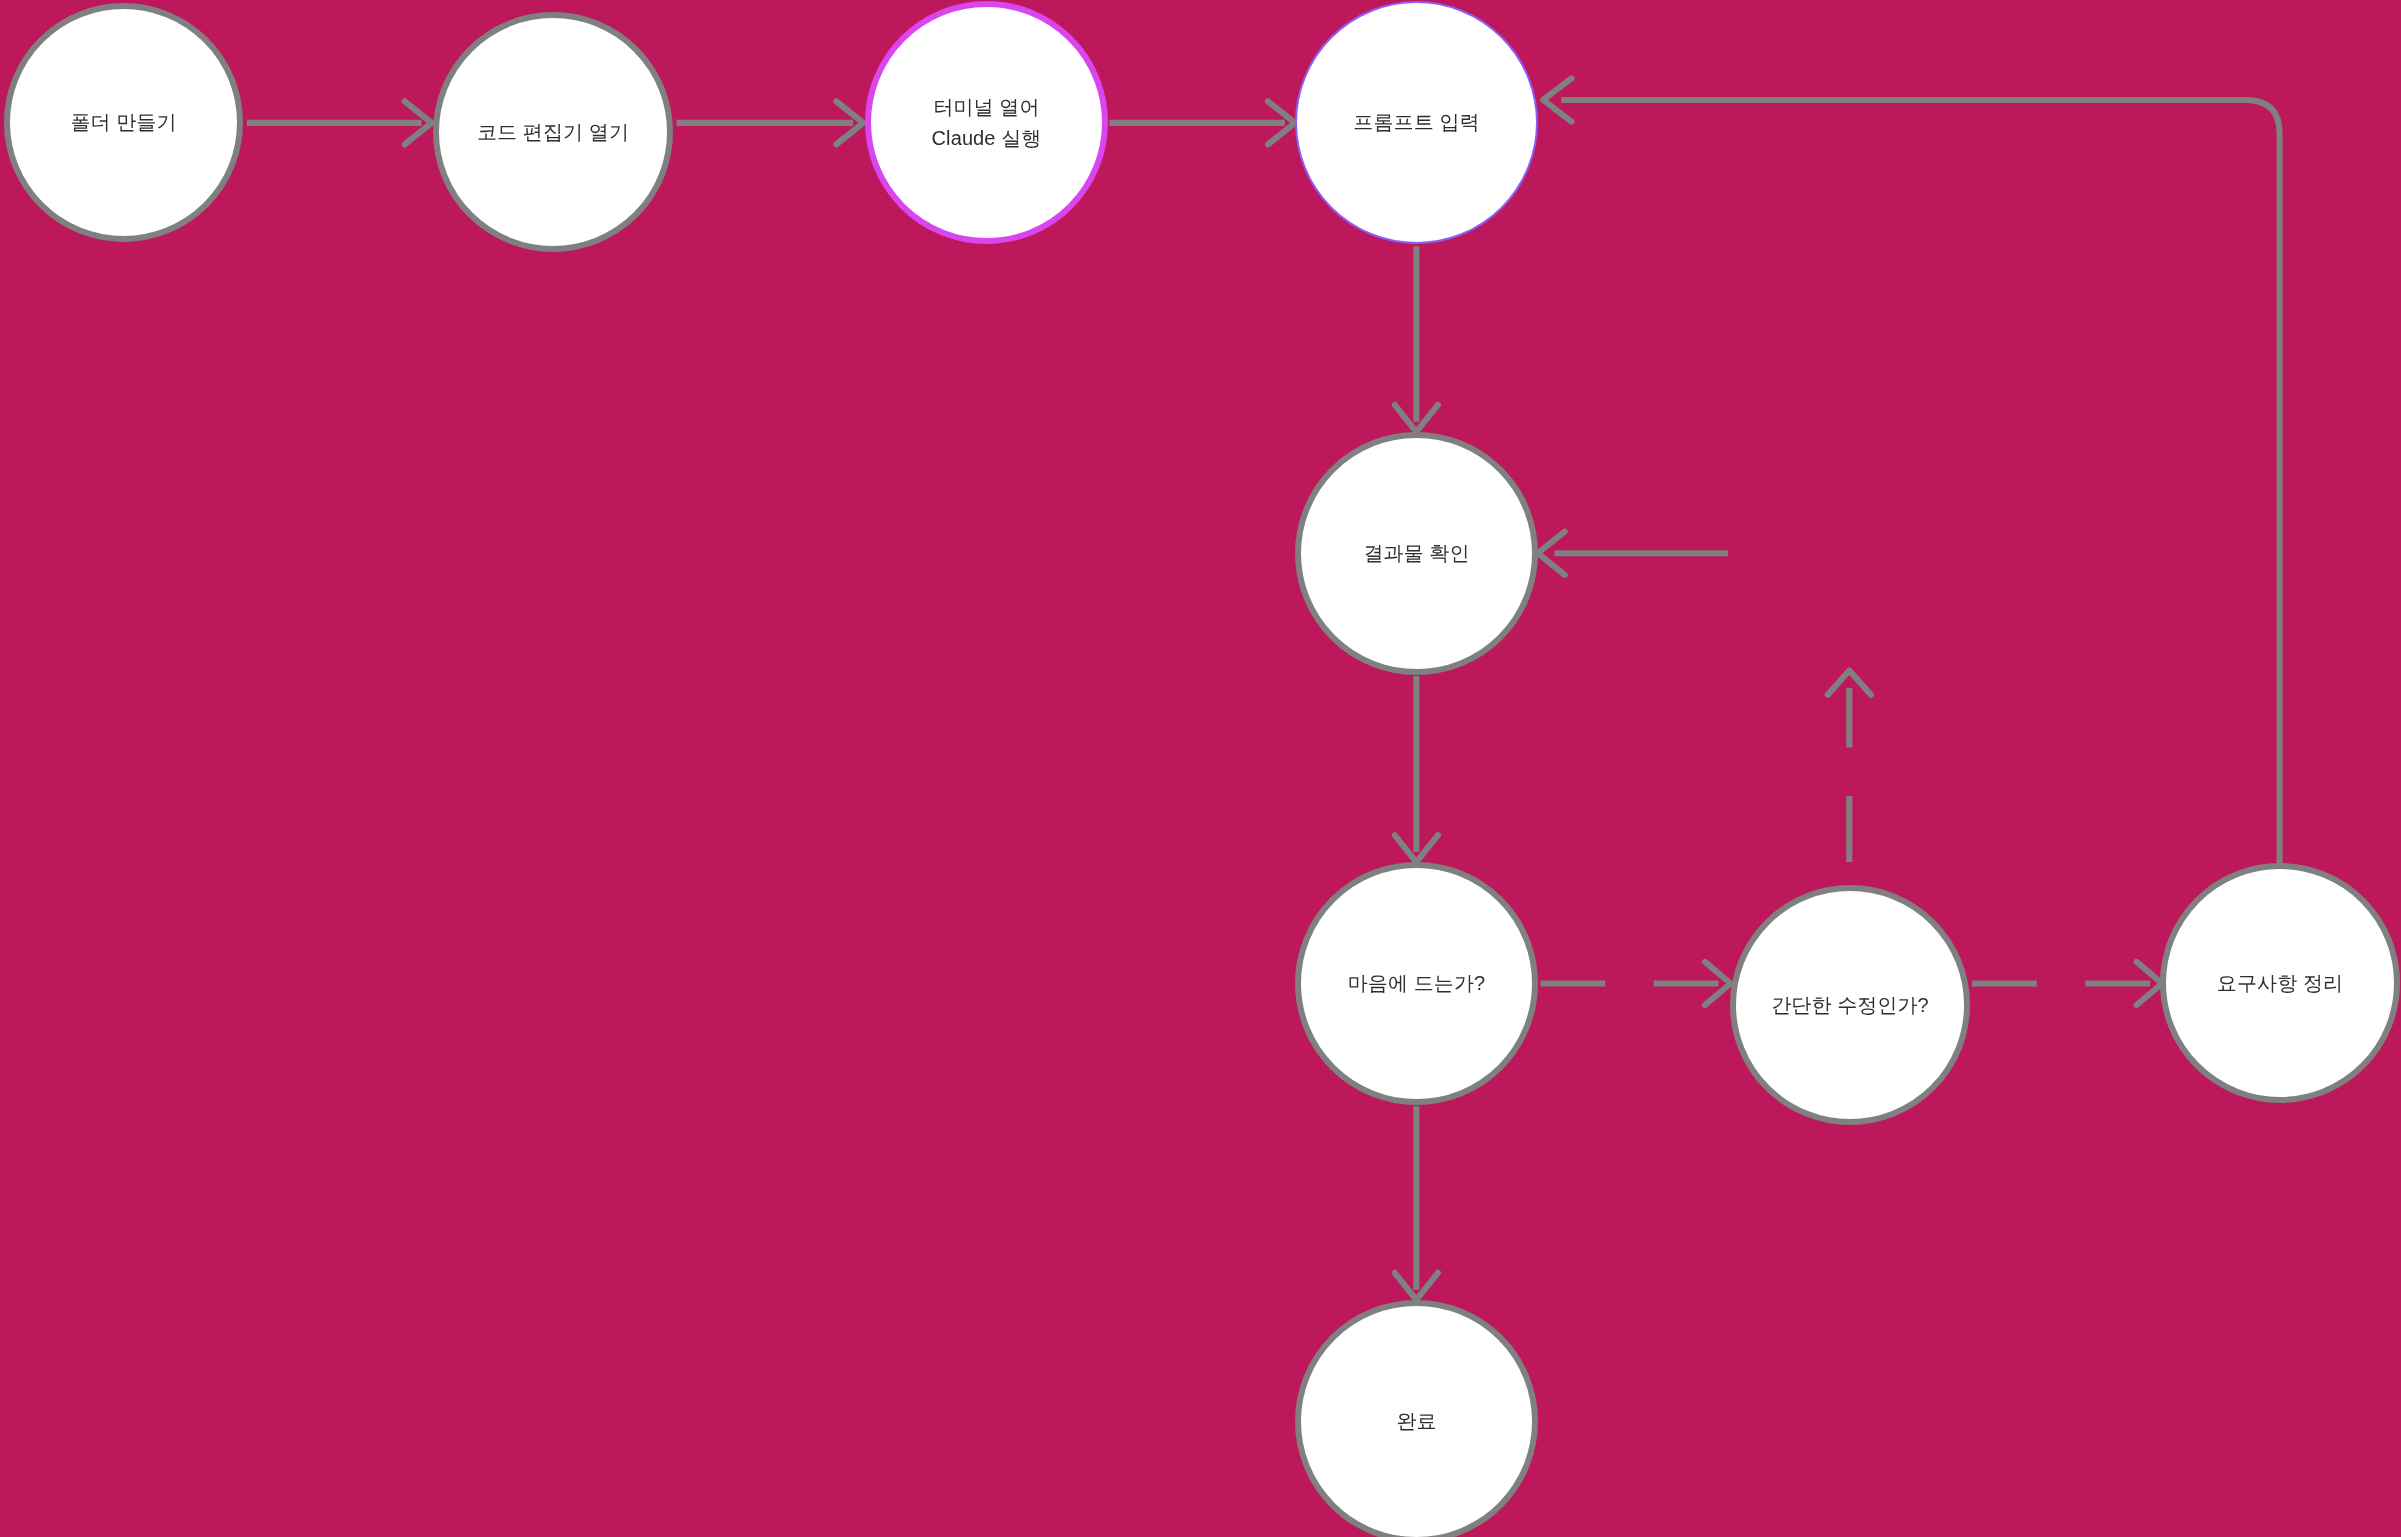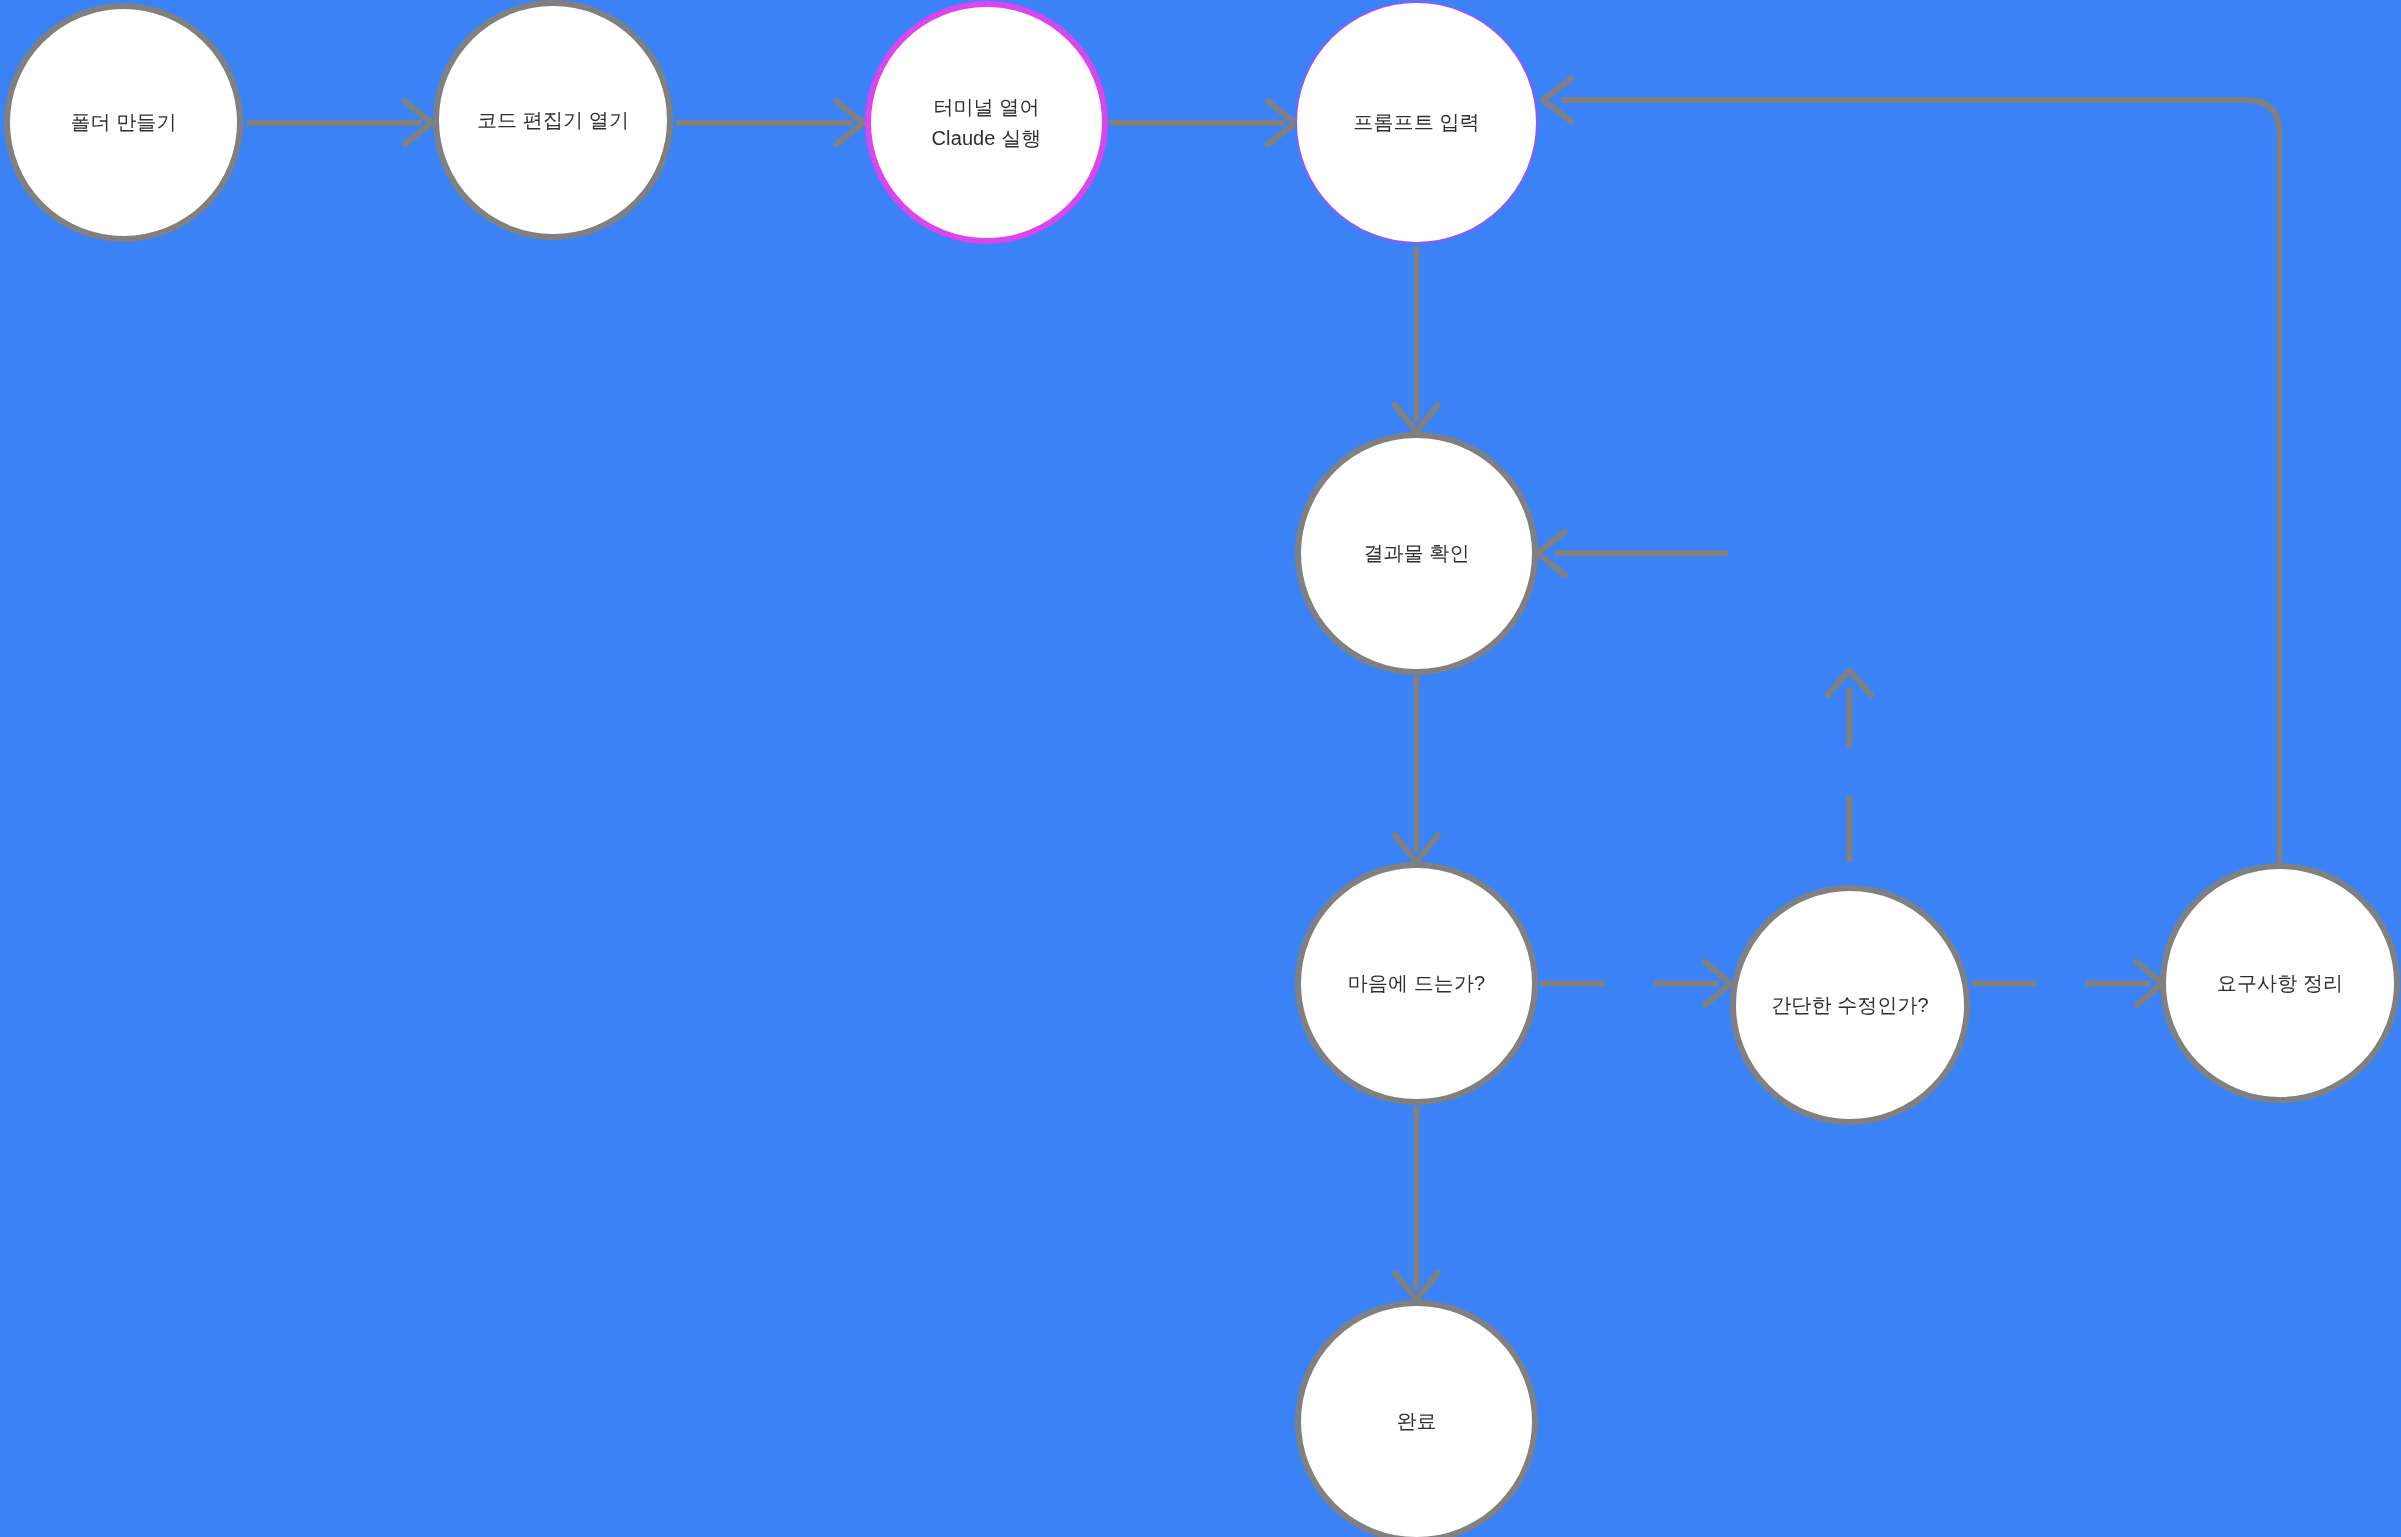--- a/index.html
+++ b/index.html
@@ -10,21 +10,21 @@
   body {
     width: 2401px;
     height: 1538px;
     overflow: hidden;
     font-family: "Liberation Sans", "DejaVu Sans", sans-serif;
   }
   #flowchart-canvas {
     position: relative;
     width: 2401px;
     height: 1538px;
-    background: #3b82f6;
+    background: #be185d;
   }
   #edge-layer {
     position: absolute;
     left: 0;
     top: 0;
     width: 2401px;
     height: 1538px;
   }
   .node {
     position: absolute;
@@ -106,21 +106,21 @@
       <path d="M 3380 1281 L 3380 198 Q 3380 148 3330 148 L 2315 148" stroke="#808080" stroke-width="9" fill="none" stroke-linecap="butt" stroke-linejoin="round"></path>
       <path d="M 2330 116 L 2288 148 L 2330 180" stroke="#808080" stroke-width="9" fill="none" stroke-linecap="round" stroke-linejoin="round"></path>
     </g>
 
   </svg>
 
   <div class="node" style="left:4px; top:3.4px; width:239px; height:239px; border:6px solid #808080;">
     <span class="node-label">폴더 만들기</span>
   </div>
 
-  <div class="node" style="left:433px; top:0; width:240px; height:240px; border:6px solid #808080;">
+  <div class="node" style="left:433px; top:12px; width:240px; height:240px; border:6px solid #808080;">
     <span class="node-label">코드 편집기 열기</span>
   </div>
 
   <div class="node" style="left:865px; top:1.3px; width:243px; height:243px; border:6px solid #d946ef;">
     <span class="node-label">터미널 열어
 Claude 실행</span>
   </div>
 
   <div class="node" style="left:1295px; top:1.3px; width:243px; height:243px; border:2px solid #8b5cf6;">
     <span class="node-label">프롬프트 입력</span>

